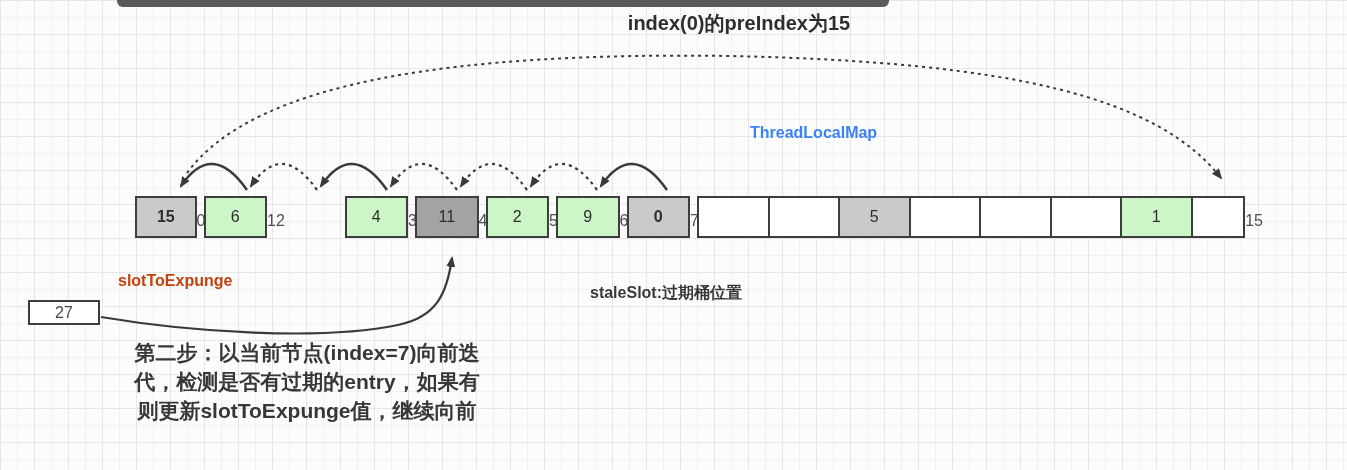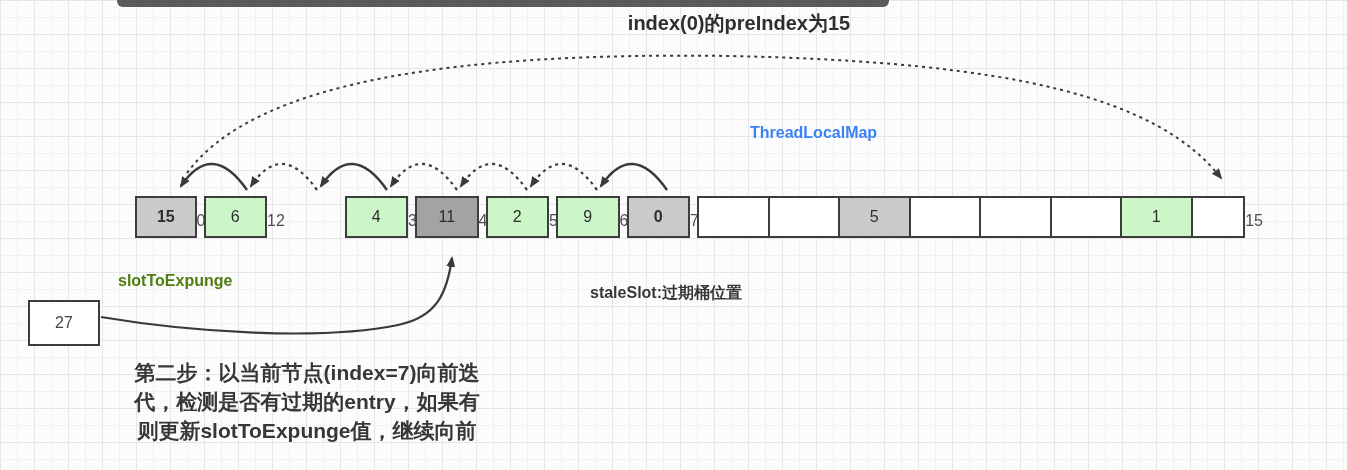--- a/index.html
+++ b/index.html
@@ -36,35 +36,35 @@
     display:flex;align-items:center;justify-content:center;
     font-size:16px;color:#2d2d2d;
   }
   .col + .col .cellbox{margin-left:-2px;width:calc(100% + 2px);}
   .cellbox.bold{font-weight:bold;}
   .idxlabel{
     margin-top:8px;font-size:16px;color:#4f4f4f;height:18px;
   }
   .slotexp{
     position:absolute;left:118px;top:272px;
-    font-size:16px;font-weight:bold;color:#4d7c0f;
+    font-size:16px;font-weight:bold;color:#c2410c;
   }
   .staleslot{
     position:absolute;left:566px;top:283px;width:200px;text-align:center;
     font-size:16px;font-weight:bold;color:#383838;
   }
   .ptrbox{
-    position:absolute;left:28px;top:300px;width:72px;height:46px;
+    position:absolute;left:28px;top:300px;width:72px;height:25px;
     box-sizing:border-box;border:2px solid #3d3d3d;background:#ffffff;
     display:flex;align-items:center;justify-content:center;
     font-size:16px;color:#444;
   }
   .note{
     position:absolute;left:117px;top:338px;width:380px;text-align:center;
-    font-size:21px;font-weight:bold;color:#373737;line-height:29px;margin-top:20px;
+    font-size:21px;font-weight:bold;color:#373737;line-height:29px;
   }
   svg.overlay{position:absolute;left:0;top:0;pointer-events:none;}
 </style>
 </head>
 <body>
 
 <div class="topbar" style="background: rgb(90, 90, 90);"></div>
 
 <div class="title">index(0)的preIndex为15</div>
 

